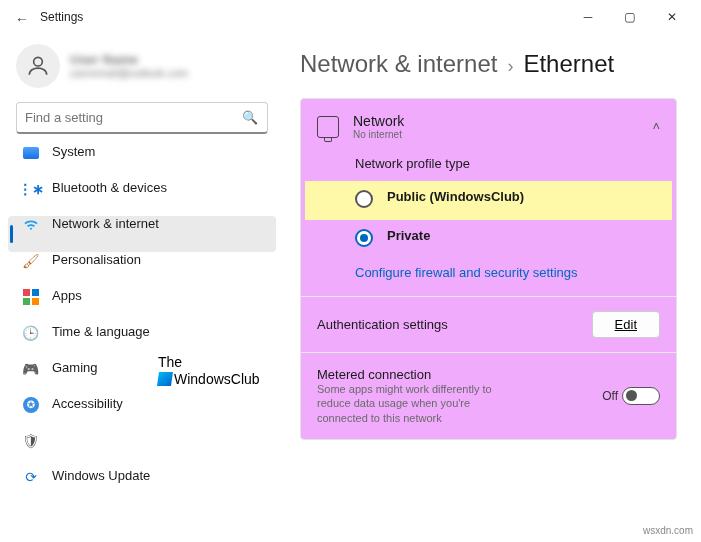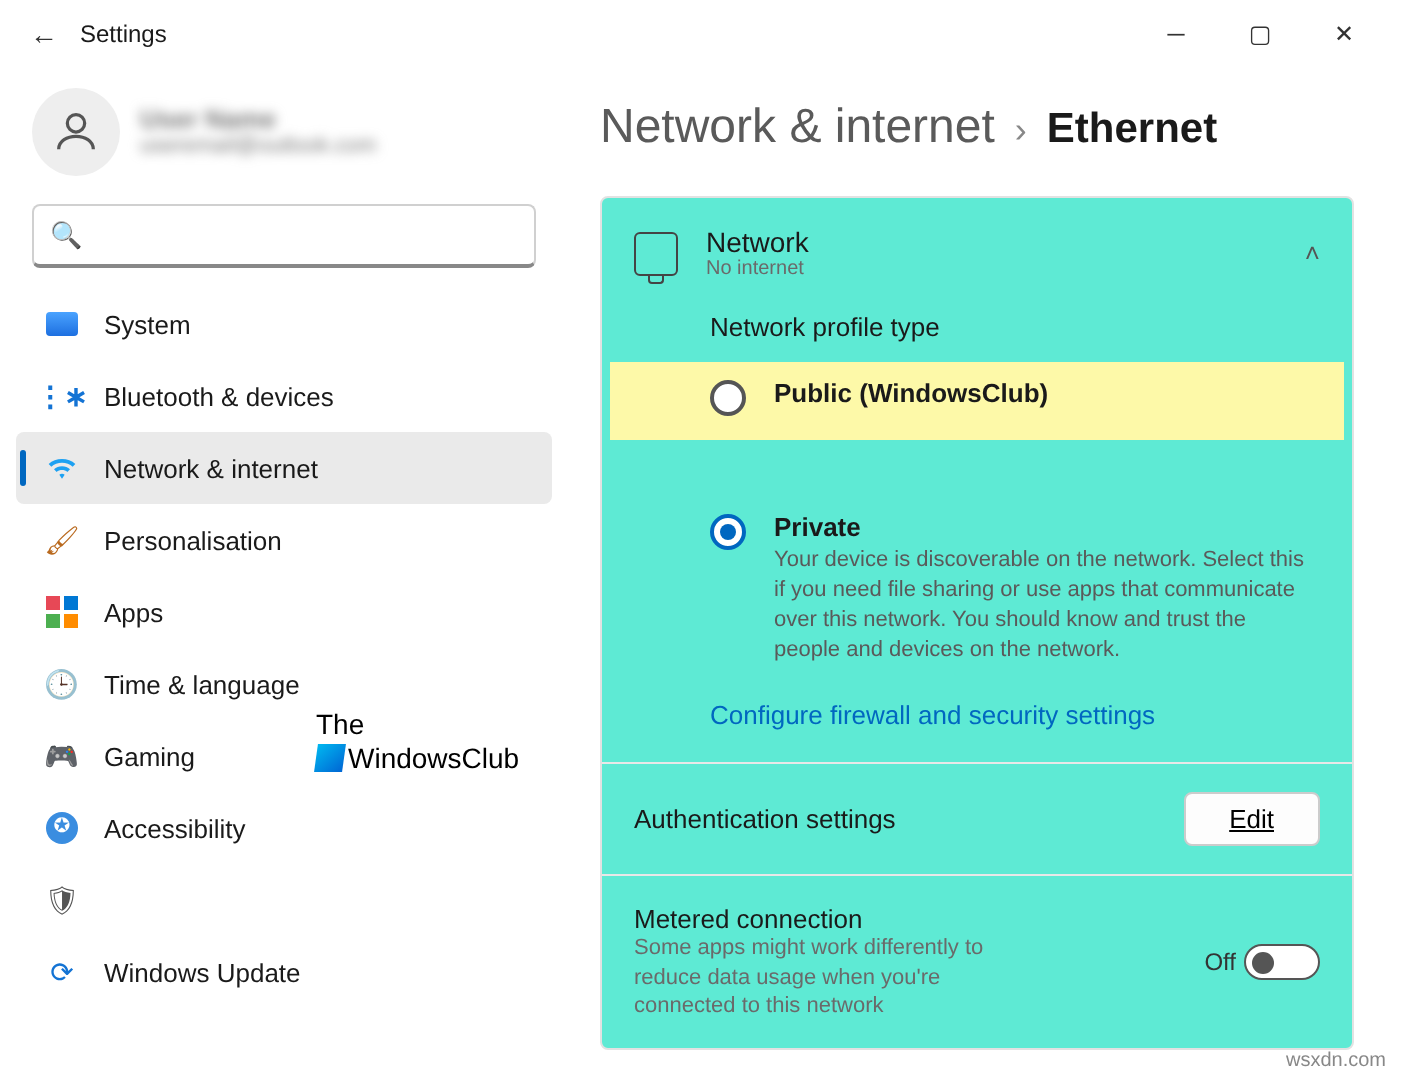--- a/index.html
+++ b/index.html
@@ -24,21 +24,21 @@
 .user-meta { filter: blur(3px); color: #777; font-size: 11px; line-height: 1.2; }
 .user-meta .uname { font-size: 13px; font-weight: 600; }
 
 
 .searchbox { margin: 0 8px 10px 8px; height: 32px; border: 1px solid #d0d0d0; border-bottom: 2px solid #888; border-radius: 4px; display: flex; align-items: center; padding: 0 8px; background: #fff; }
 .searchbox input { border: none; outline: none; flex: 1; font-size: 13px; background: transparent; }
 .searchbox .sicon { font-size: 13px; color: #555; }
 
 
 .nav { list-style: none; }
-.nav li { display: flex; align-items: center; gap: 12px; height: 36px; padding: 0 10px 0 14px; border-radius: 4px; font-size: 13px; cursor: default; position: relative; }
+.nav li { display: flex; align-items: flex-start; gap: 12px; height: 36px; padding: 0 10px 0 14px; border-radius: 4px; font-size: 13px; cursor: default; position: relative; }
 .nav li.active { background: #eaeaea; }
 .nav li.active::before { content: ""; position: absolute; left: 2px; top: 9px; bottom: 9px; width: 3px; background: #0067c0; border-radius: 2px; }
 .nav .nicon { width: 18px; height: 18px; display: inline-flex; align-items: center; justify-content: center; font-size: 14px; }
 
 
 .ic-system { background: linear-gradient(#4aa3ff,#1d6fe0); width: 16px; height: 12px; border-radius: 2px; }
 .ic-bt { color: #1373d4; font-weight: bold; }
 .ic-net svg { width: 16px; height: 16px; }
 .ic-pers { color: #b96a1f; }
 .ic-apps { display: grid; grid-template-columns: 7px 7px; grid-template-rows: 7px 7px; gap: 2px; }
@@ -54,34 +54,34 @@
 
 
 .watermark { position: absolute; left: 158px; top: 354px; font-size: 14px; color: #000; line-height: 1.15; pointer-events:none;}
 .watermark .wlogo { display:inline-block; width:14px;height:14px; background:linear-gradient(135deg,#00b8f0,#0066d4); transform:translateY(2px) skewX(-8deg); margin-right:2px;}
 .credit { position:absolute; right:8px; bottom:6px; font-size:10px; color:#888; }
 
 
 .crumb { display:flex; align-items:baseline; gap:10px; margin: 10px 0 20px 0; }
 .crumb .c1 { font-size: 24px; color:#5a5a5a; }
 .crumb .sep { font-size: 18px; color:#888; }
-.crumb .c2 { font-size: 21px; font-weight: 700; }
-
-
-.card { border:1px solid #e2e2e2; border-radius:4px; background:#5eead4; margin-bottom: 6px;}
+.crumb .c2 { font-size: 24px; font-weight: 400; }
+
+
+.card { border:1px solid #e2e2e2; border-radius:4px; background:#f0abfc; margin-bottom: 6px;}
 .card-head { display:flex; align-items:center; gap:14px; padding:14px 16px; }
 .card-head .chev { margin-left:auto; font-size:13px; color:#555; }
 .net-icon { width:22px; height:22px; border:1.5px solid #444; border-radius:3px; position:relative; }
 .net-icon::after { content:""; position:absolute; left:6px; right:6px; bottom:-5px; height:4px; border:1.5px solid #444; border-top:none; border-radius:0 0 2px 2px;}
 .card-head .t1 { font-size:14px; }
 .card-head .t2 { font-size:10px; color:#6a6a6a; }
 
 .section-title { font-size:13px; padding: 2px 16px 10px 54px; }
 
-.radio-row { display:flex; gap:14px; padding: 8px 20px 12px 54px; margin-top: 28px; }
+.radio-row { display:flex; gap:14px; padding: 8px 20px 12px 54px; }
 .radio-row.hl { background:#fdf9a8; margin:0 4px; padding-left:50px; }
 .radio { width:18px; height:18px; border:2px solid #555; border-radius:50%; flex:none; margin-top:1px; position:relative; background:#fff; }
 .radio.sel { border-color:#0067c0; }
 .radio.sel::after { content:""; position:absolute; inset:3px; border-radius:50%; background:#0067c0; }
 .radio-row .rt { font-size:13px; font-weight:600; }
 .radio-row .rd { font-size:11px; color:#5a5a5a; line-height:1.35; margin-top:2px; max-width: 300px;}
 
 .link { color:#0067c0; font-size:13px; padding: 6px 16px 16px 54px; display:block; }
 
 .row { display:flex; align-items:center; padding:14px 16px; border-top:1px solid #e8e8e8; gap:2px; }
@@ -116,20 +116,21 @@
             <path d="M4 20c0-4 4-6 8-6s8 2 8 6"></path>
           </svg>
       </div>
       <div class="user-meta">
         <div class="uname">User Name</div>
         <div>useremail@outlook.com</div>
       </div>
     </div>
 
     <div class="searchbox">
+      <input placeholder="Find a setting" style="">
       <span class="sicon">🔍</span>
     </div>
 
     <ul class="nav">
       <li>
           <span class="nicon">
             <span class="ic-system"></span>
           </span>
           <span>System</span>
         </li>
@@ -207,21 +208,20 @@
         <div class="radio"></div>
         <div>
           <div class="rt">Public (WindowsClub)</div>
         </div>
       </div>
 
       <div class="radio-row">
         <div class="radio sel"></div>
         <div>
           <div class="rt">Private</div>
-          <div class="rd">Your device is discoverable on the network. Select this if you need file sharing or use apps that communicate over this network. You should know and trust the people and devices on the network.</div>
         </div>
       </div>
 
       <a class="link">Configure firewall and security settings</a>
 
       <div class="row">
         <div class="rl">Authentication settings</div>
         <div class="spacer"></div>
         <button class="editbtn">Edit</button>
       </div>

